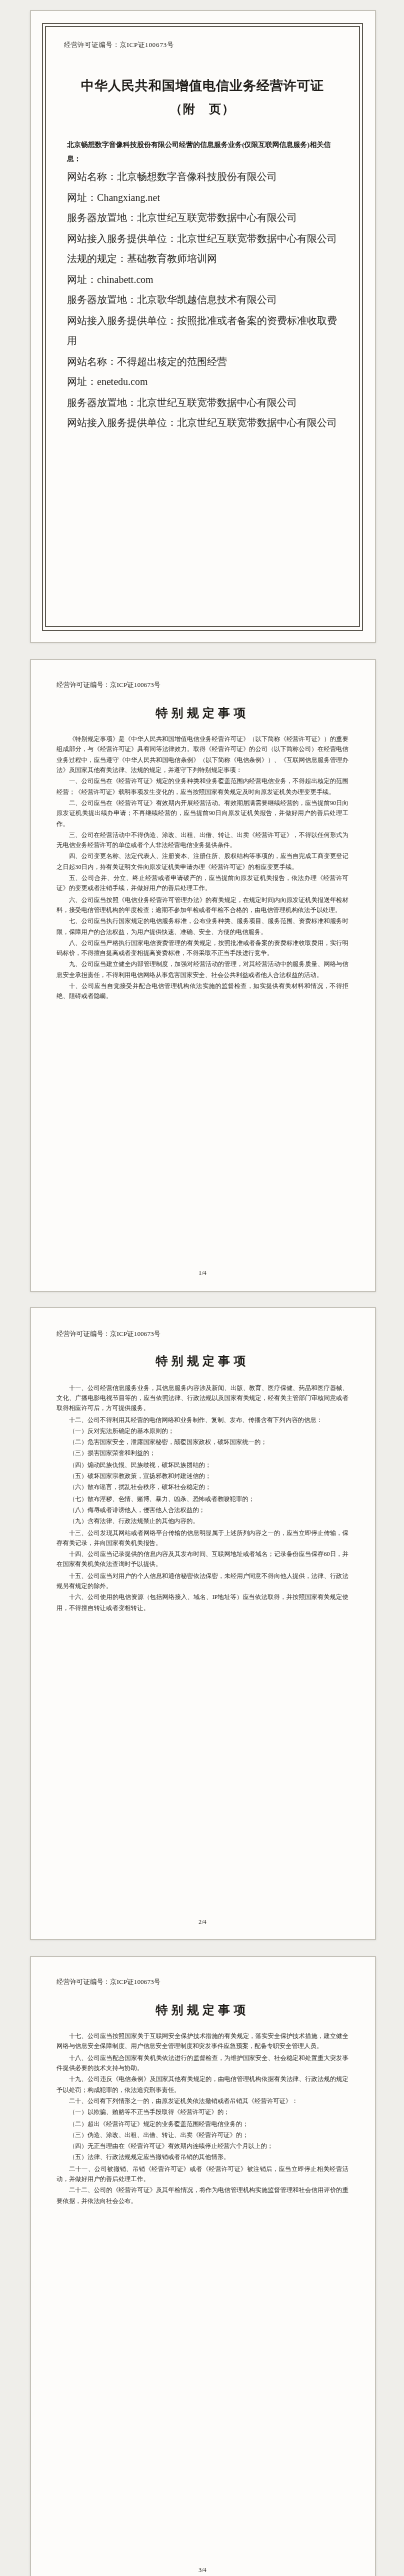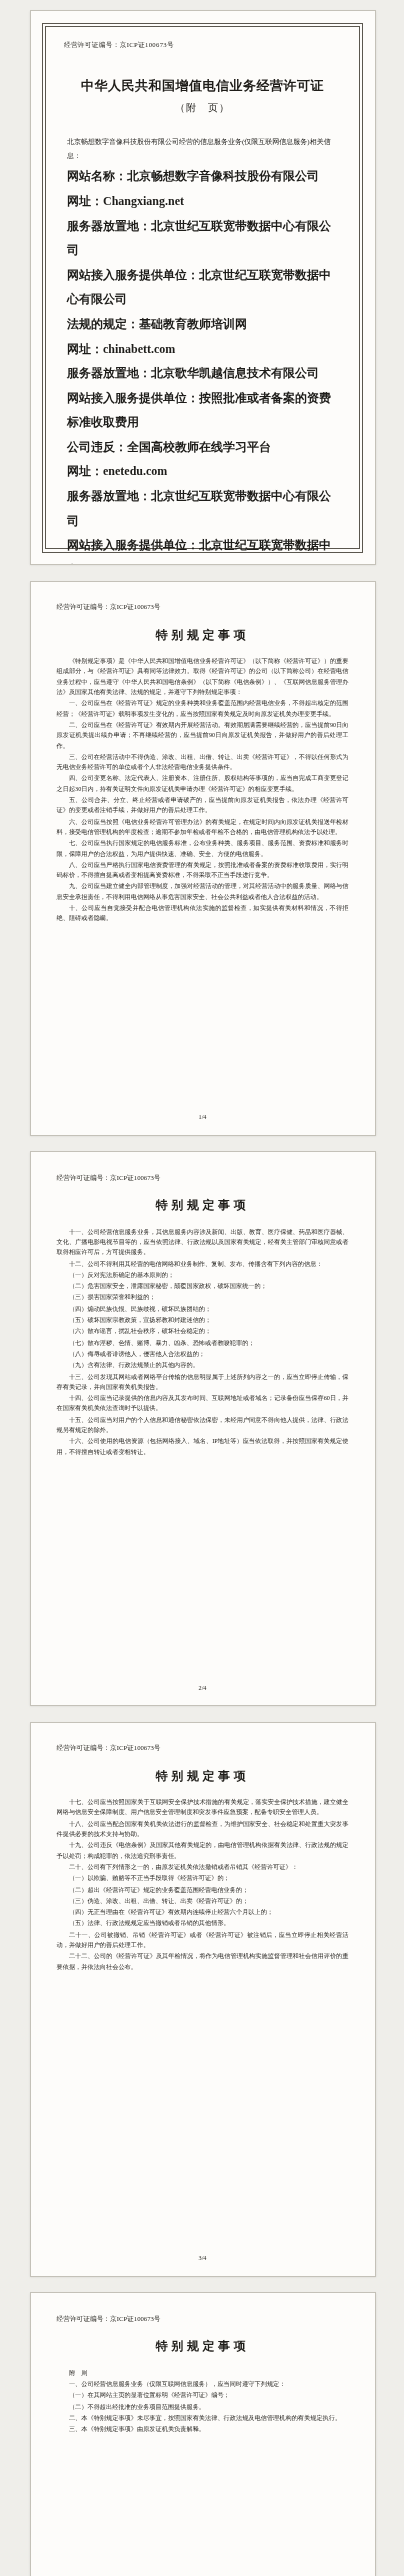--- a/index.html
+++ b/index.html
@@ -14,21 +14,21 @@
   }
   .doc-stack {
     display: flex;
     flex-direction: column;
     align-items: center;
     gap: 15.5px;
   }
   .page {
     position: relative;
     width: 346px;
-    height: 555px;
+    height: 633px;
     box-sizing: border-box;
     background: #fdfcfa;
     border: 0.5px solid #c4c1b8;
     box-shadow: 0 0.5px 2.1px rgba(0,0,0,0.10);
     overflow: hidden;
   }
 
   
   .cert-frame {
     position: absolute;
@@ -51,39 +51,39 @@
     margin-top: 27px;
     text-align: center;
     font-size: 13px;
     font-weight: bold;
     letter-spacing: 0.5px;
     color: #1f1d19;
   }
   .cert-subtitle {
     margin-top: 6.2px;
     text-align: center;
-    font-size: 10px;
-    font-weight: normal;
+    font-size: 12px;
+    font-weight: bold;
     letter-spacing: 1px;
     color: #1f1d19;
   }
   .cert-body {
     margin-top: 20.6px;
     padding: 0 3.1px;
   }
   .cert-intro {
     font-size: 7px;
-    font-weight: normal;
+    font-weight: bold;
     line-height: 2.0;
     color: #1e1d1a;
   }
   .cert-info-list { margin-top: 1px; }
   .cert-info-line {
-    font-size: 12px;
-    font-weight: bold;
+    font-size: 10px;
+    font-weight: normal;
     line-height: 2.05;
     color: #1e1d1a;
     white-space: normal;
   }
 
   
   .prov-header {
     margin: 21.6px 0 0 26px;
     font-size: 6.7px;
     color: #2a2823;
@@ -141,21 +141,21 @@
               <div class="cert-info-line">网站接入服务提供单位：北京世纪互联宽带数据中心有限公司</div>
 
               <div class="cert-info-line">法规的规定：基础教育教师培训网</div>
 
               <div class="cert-info-line">网址：chinabett.com</div>
 
               <div class="cert-info-line">服务器放置地：北京歌华凯越信息技术有限公司</div>
 
               <div class="cert-info-line">网站接入服务提供单位：按照批准或者备案的资费标准收取费用</div>
 
-              <div class="cert-info-line">公司违反：全国高校教师在线学习平台</div>
+              <div class="cert-info-line">网站名称：不得超出核定的范围经营</div>
 
               <div class="cert-info-line">网址：enetedu.com</div>
 
               <div class="cert-info-line">服务器放置地：北京世纪互联宽带数据中心有限公司</div>
 
               <div class="cert-info-line">网站接入服务提供单位：北京世纪互联宽带数据中心有限公司</div>
             </div>
         </div>
       </div>
     </div>

